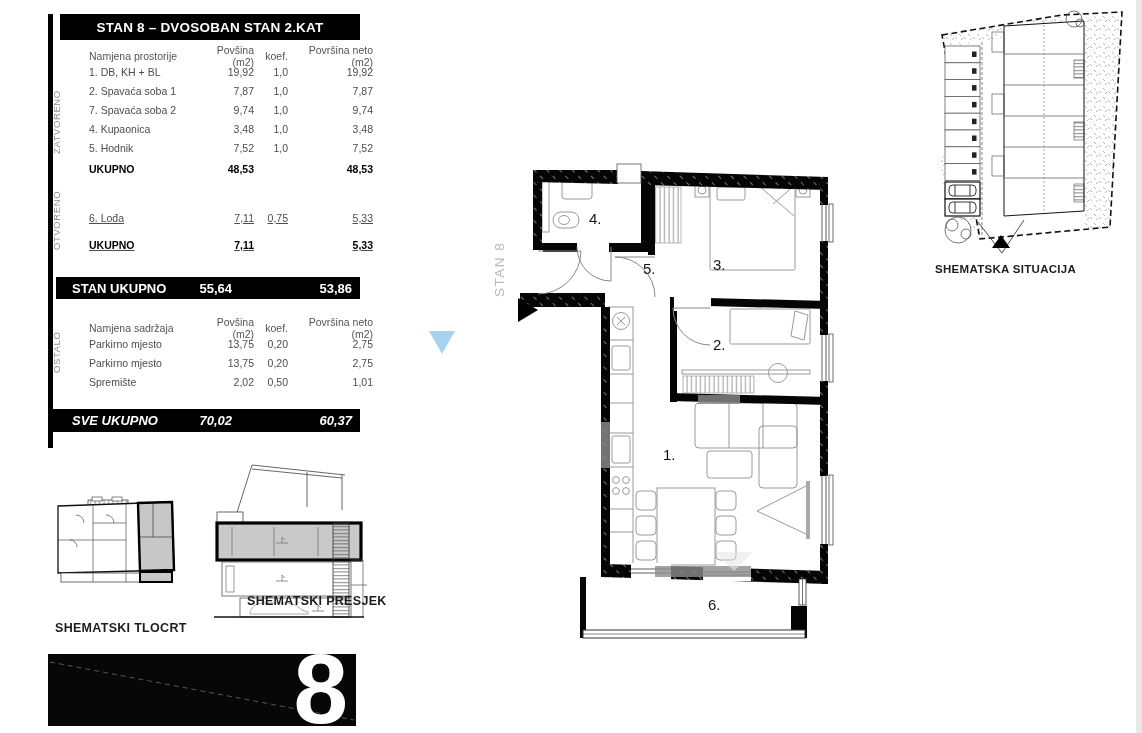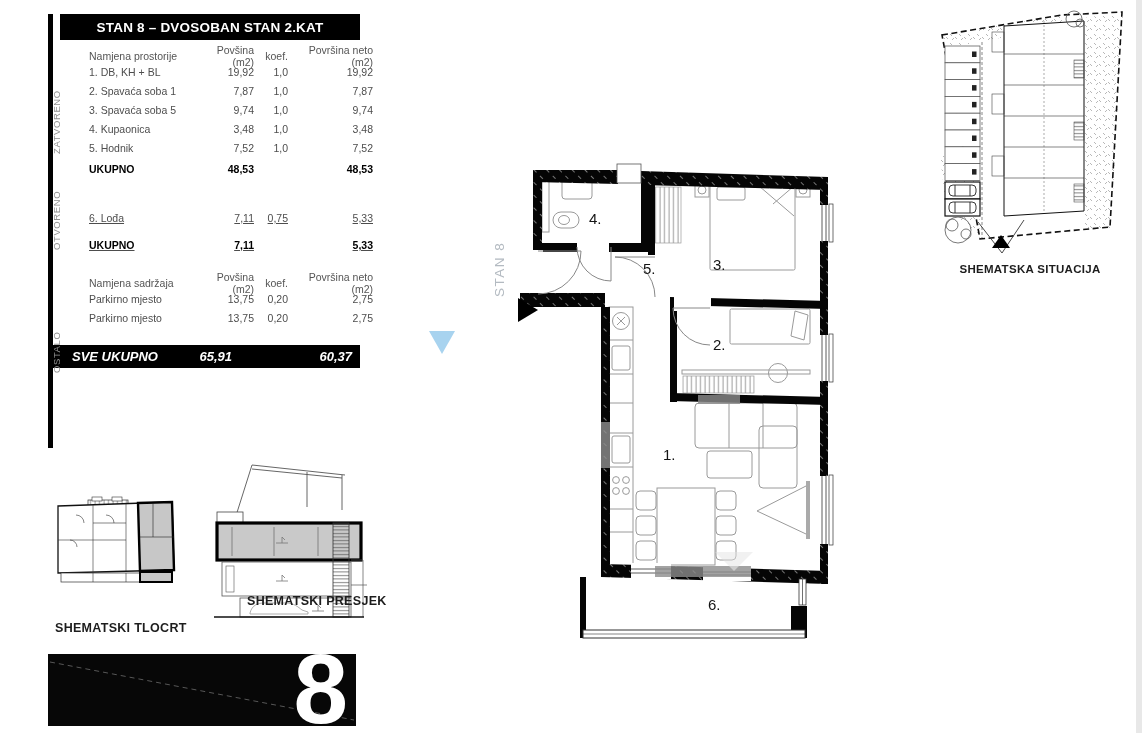--- a/index.html
+++ b/index.html
@@ -30,21 +30,21 @@
   .stan-bar{margin-left:8px;margin-top:23px;height:22px;}
   .sve-bar{margin-top:18px;height:23px;padding-left:24px;font-style:italic;}
   .black-bar .c-area,.black-bar .c-neto{text-align:right;}
   
   .stan8-vert{position:absolute;left:492px;top:233px;height:64px;writing-mode:vertical-rl;
     transform:rotate(180deg);font-size:13.5px;color:#b3bac1;letter-spacing:1.5px;}
   .blue-tri{position:absolute;left:429px;top:331px;width:0;height:0;
     border-left:13px solid transparent;border-right:13px solid transparent;}
   
   .caption{position:absolute;font-size:12.5px;font-weight:bold;color:#1d1d1d;letter-spacing:.3px;}
-  .cap-situ{left:935px;top:263px;width:190px;text-align:center;font-size:11.5px;}
+  .cap-situ{left:935px;top:263px;width:190px;font-size:11.5px;}
   .cap-tlocrt{left:55px;top:621px;}
   .cap-presjek{left:247px;top:594px;}
   
   .banner{position:absolute;left:48px;top:654px;width:308px;height:72px;background:#070707;overflow:hidden;}
   .banner .digit{position:absolute;right:8px;top:0;font-size:98px;line-height:70px;font-weight:bold;color:#fff;}
   svg{position:absolute;}
   text{font-family:"Liberation Sans", sans-serif;}
 </style>
 </head>
 <body>
@@ -72,21 +72,21 @@
         <span class="c-koef">1,0</span>
         <span class="c-neto">19,92</span>
       </div>
       <div class="trow">
         <span class="c-name">2. Spavaća soba 1</span>
         <span class="c-area">7,87</span>
         <span class="c-koef">1,0</span>
         <span class="c-neto">7,87</span>
       </div>
       <div class="trow">
-        <span class="c-name">3. Spavaća soba 5</span>
+        <span class="c-name">7. Spavaća soba 2</span>
         <span class="c-area">9,74</span>
         <span class="c-koef">1,0</span>
         <span class="c-neto">9,74</span>
       </div>
       <div class="trow">
         <span class="c-name">4. Kupaonica</span>
         <span class="c-area">3,48</span>
         <span class="c-koef">1,0</span>
         <span class="c-neto">3,48</span>
       </div>
@@ -112,45 +112,56 @@
         <span class="c-neto">5,33</span>
       </div>
       <div class="trow total" style="margin-top:8px;">
         <span class="c-name">UKUPNO</span>
         <span class="c-area">7,11</span>
         <span class="c-koef"></span>
         <span class="c-neto">5,33</span>
       </div>
     </div>
 
+    <div class="black-bar stan-bar">
+      <span>STAN UKUPNO</span>
+      <span class="c-area">55,64</span>
+      <span class="c-neto">53,86</span>
+    </div>
 
     <div class="sec sec3">
       <div class="trow thead">
         <span class="c-name">Namjena sadržaja</span>
         <span class="c-area">Povšina (m2)</span>
         <span class="c-koef">koef.</span>
         <span class="c-neto">Površina neto (m2)</span>
       </div>
       <div class="trow">
         <span class="c-name">Parkirno mjesto</span>
         <span class="c-area">13,75</span>
         <span class="c-koef">0,20</span>
         <span class="c-neto">2,75</span>
       </div>
       <div class="trow">
         <span class="c-name">Parkirno mjesto</span>
         <span class="c-area">13,75</span>
         <span class="c-koef">0,20</span>
         <span class="c-neto">2,75</span>
       </div>
+      <div class="trow">
+        <span class="c-name">Spremište</span>
+        <span class="c-area">2,02</span>
+        <span class="c-koef">0,50</span>
+        <span class="c-neto">1,01</span>
+      </div>
     </div>
 
     <div class="black-bar sve-bar">
       <span>SVE UKUPNO</span>
-      <span class="c-area">65,91</span>
+      <span class="c-area">70,02</span>
       <span class="c-neto">60,37</span>
     </div>
   </div>
 
   <div class="stan8-vert">STAN 8</div>
   <div class="blue-tri" id="blueTri" style="border-top: 23px solid rgb(168, 211, 239);"></div>
 
   <svg style="left:505px;top:160px;" width="345" height="500" viewBox="0 0 345 500">
     <defs>
       <pattern id="wallHatch" width="9" height="9" patternUnits="userSpaceOnUse" patternTransform="rotate(45)">

